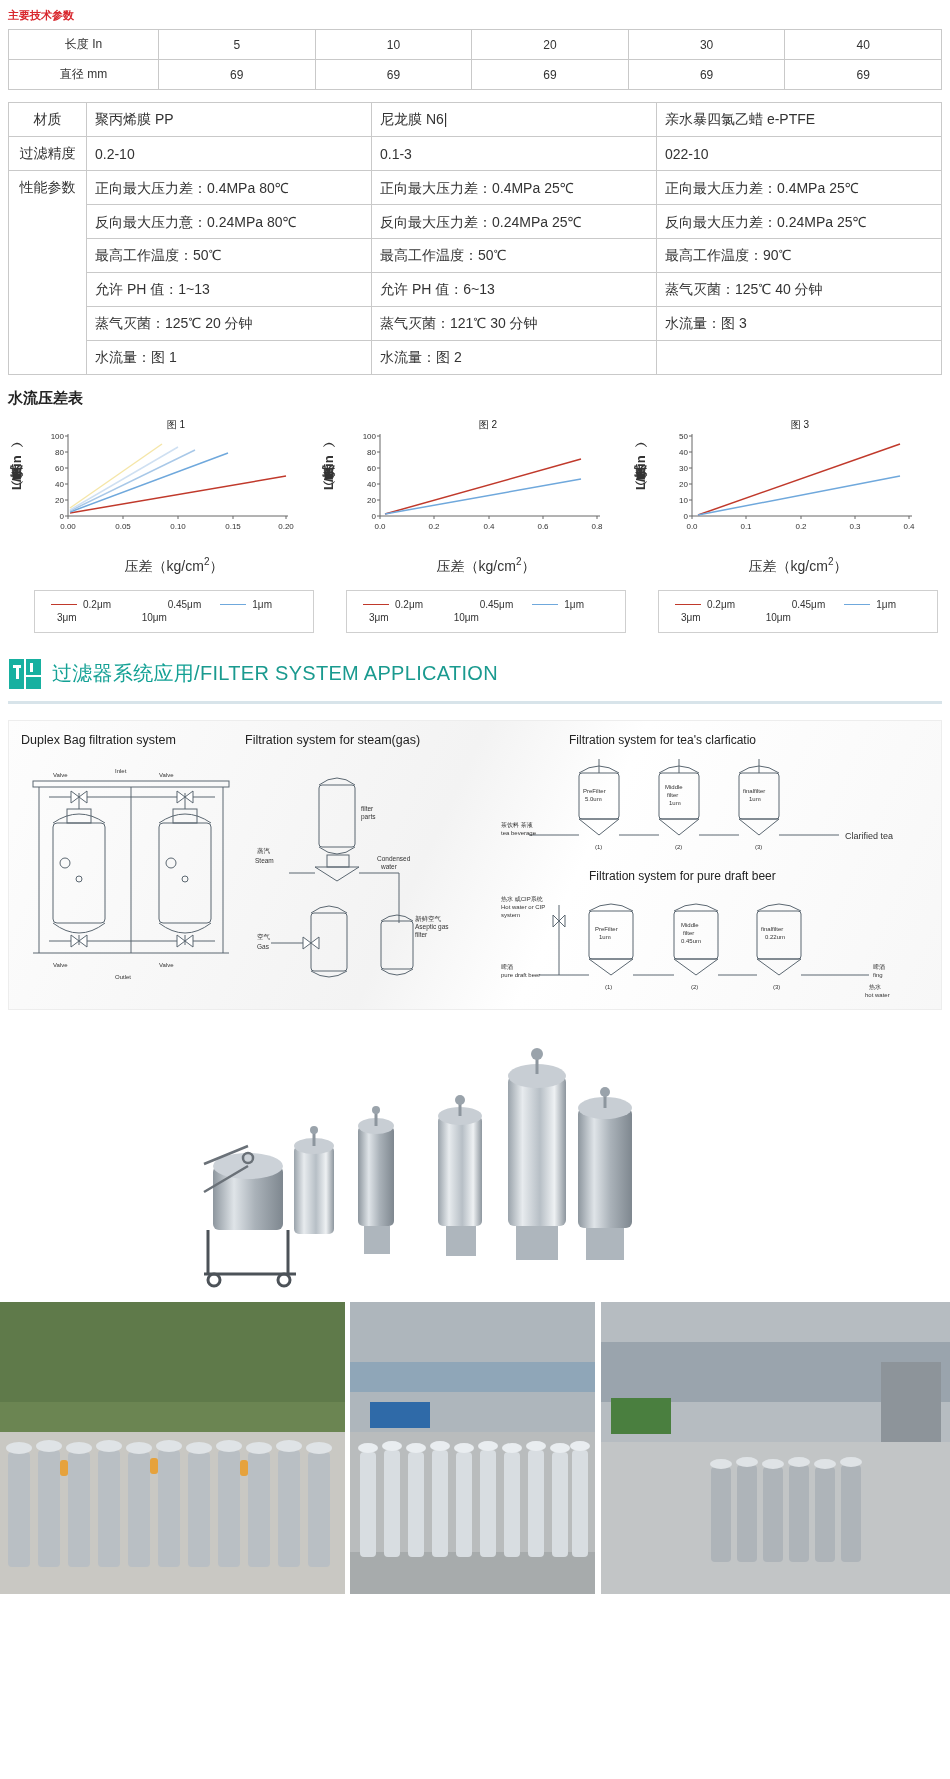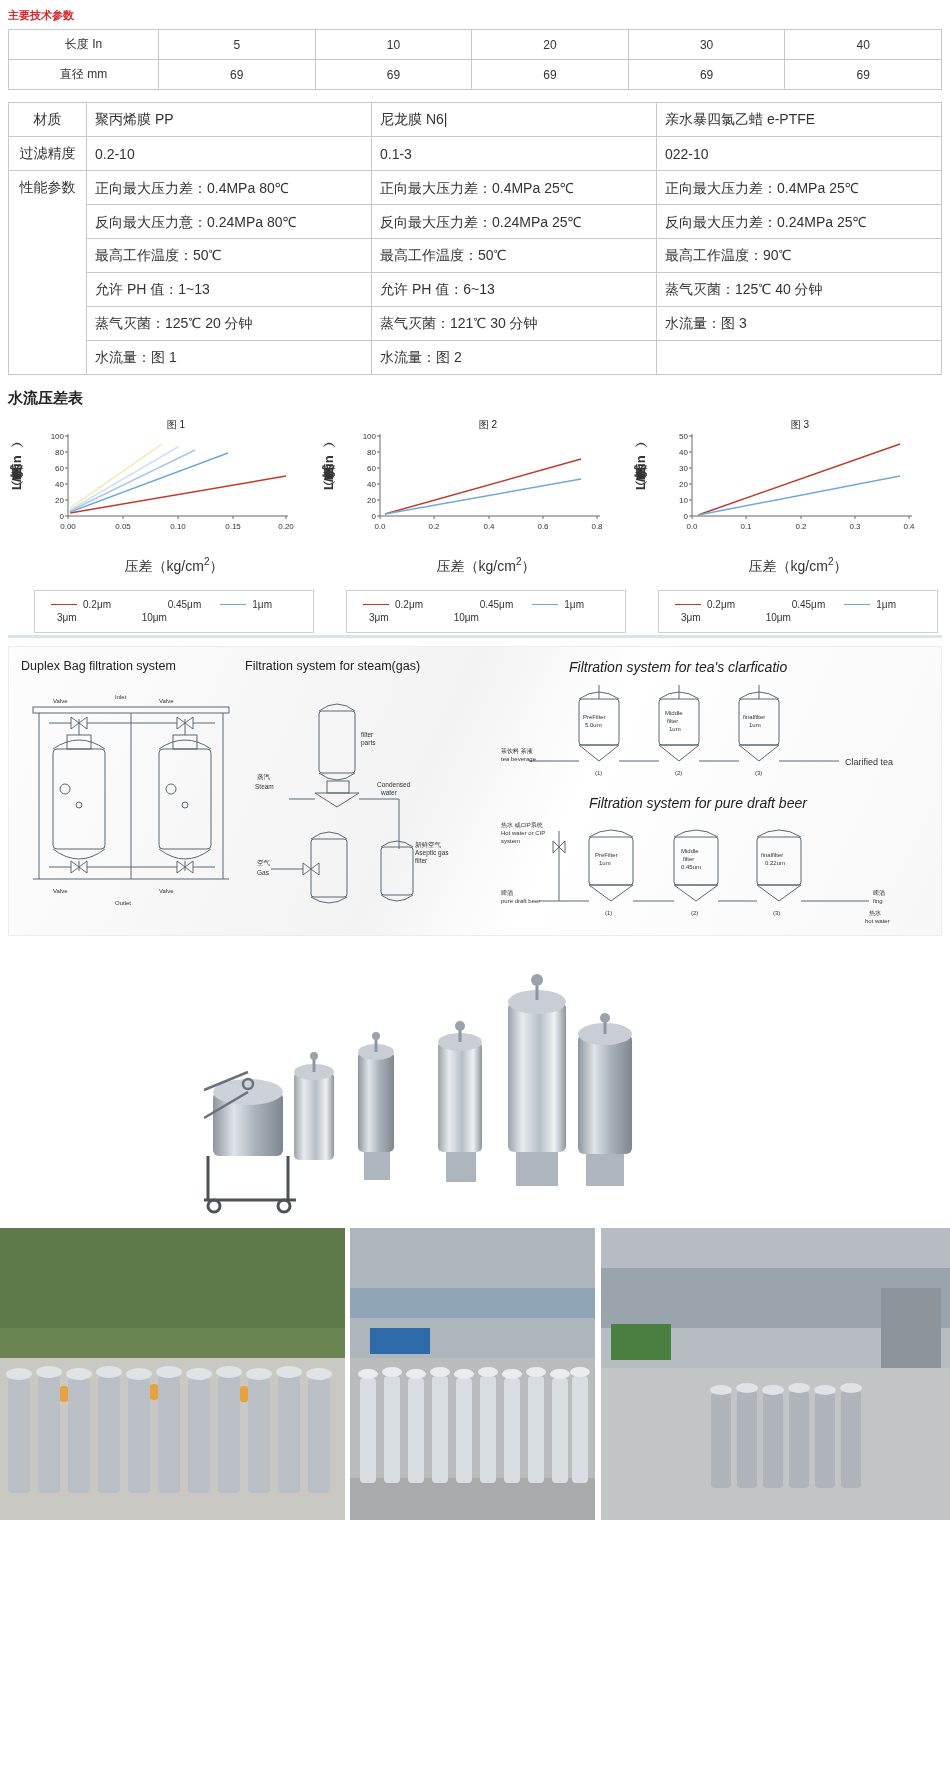--- a/index.html
+++ b/index.html
@@ -137,32 +137,32 @@
     font-size: 20px;
     color: #1a9a8f;
     letter-spacing: .3px;
   }
   .app-title .cn { color: #14a195; }
   .app-divider { height: 3px; background: #d8e4ea; margin: 2px 8px 0 8px; }
 
   
   .diagram-band {
     position: relative;
-    margin: 8px 8px 0 8px;
+    margin: 16px 8px 0 8px;
     height: 290px;
     background: linear-gradient(115deg,#fdfdfd 0%,#f3f3f3 45%,#ffffff 60%,#f7f7f7 100%);
     border: 1px solid #ededed;
     overflow: hidden;
   }
   .dlabel {
     position: absolute;
     font-size: 12.5px;
     color: #222;
   }
-  .dlabel.small { font-size: 14px; font-style: italic; }
+  .dlabel.small { font-size: 12px; }
 
   
   .photo-main {
     margin: 6px 8px 0 8px;
     height: 280px;
     background: #ffffff;
     position: relative;
     overflow: hidden;
   }
   .photo-row {
@@ -464,20 +464,35 @@
               <i class="legend-line" style="width:0"></i>
               <span>10μm</span>
             </span>
           <span class="legend-item noline"></span>
         </div>
       </div>
     </div>
 
   </div>
 
+  <div class="app-header">
+    <div class="app-logo">
+      <svg width="34" height="34" viewBox="0 0 34 34">
+        <rect x="1" y="2" width="15" height="30" fill="#17b0a0"></rect>
+        <rect x="18" y="2" width="15" height="16" fill="#17b0a0"></rect>
+        <rect x="18" y="20" width="15" height="12" fill="#17b0a0"></rect>
+        <rect x="5" y="8" width="8" height="3" fill="#ffffff"></rect>
+        <rect x="8" y="8" width="3" height="14" fill="#ffffff"></rect>
+        <rect x="22" y="6" width="3" height="9" fill="#ffffff"></rect>
+      </svg>
+    </div>
+    <div class="app-title">
+      <span class="cn">过滤器系统应用</span><span>/FILTER SYSTEM APPLICATION</span>
+    </div>
+  </div>
   <div class="app-divider"></div>
 
   <div class="diagram-band">
 
     <div class="dlabel" style="left:12px; top:12px;">Duplex Bag filtration system</div>
     <svg width="230" height="240" style="position:absolute;left:10px;top:32px;">
       <g stroke="#5b6771" fill="none" stroke-width="1">
 
         <rect x="14" y="28" width="196" height="6"></rect>
         <line x1="20" y1="34" x2="20" y2="200"></line>

